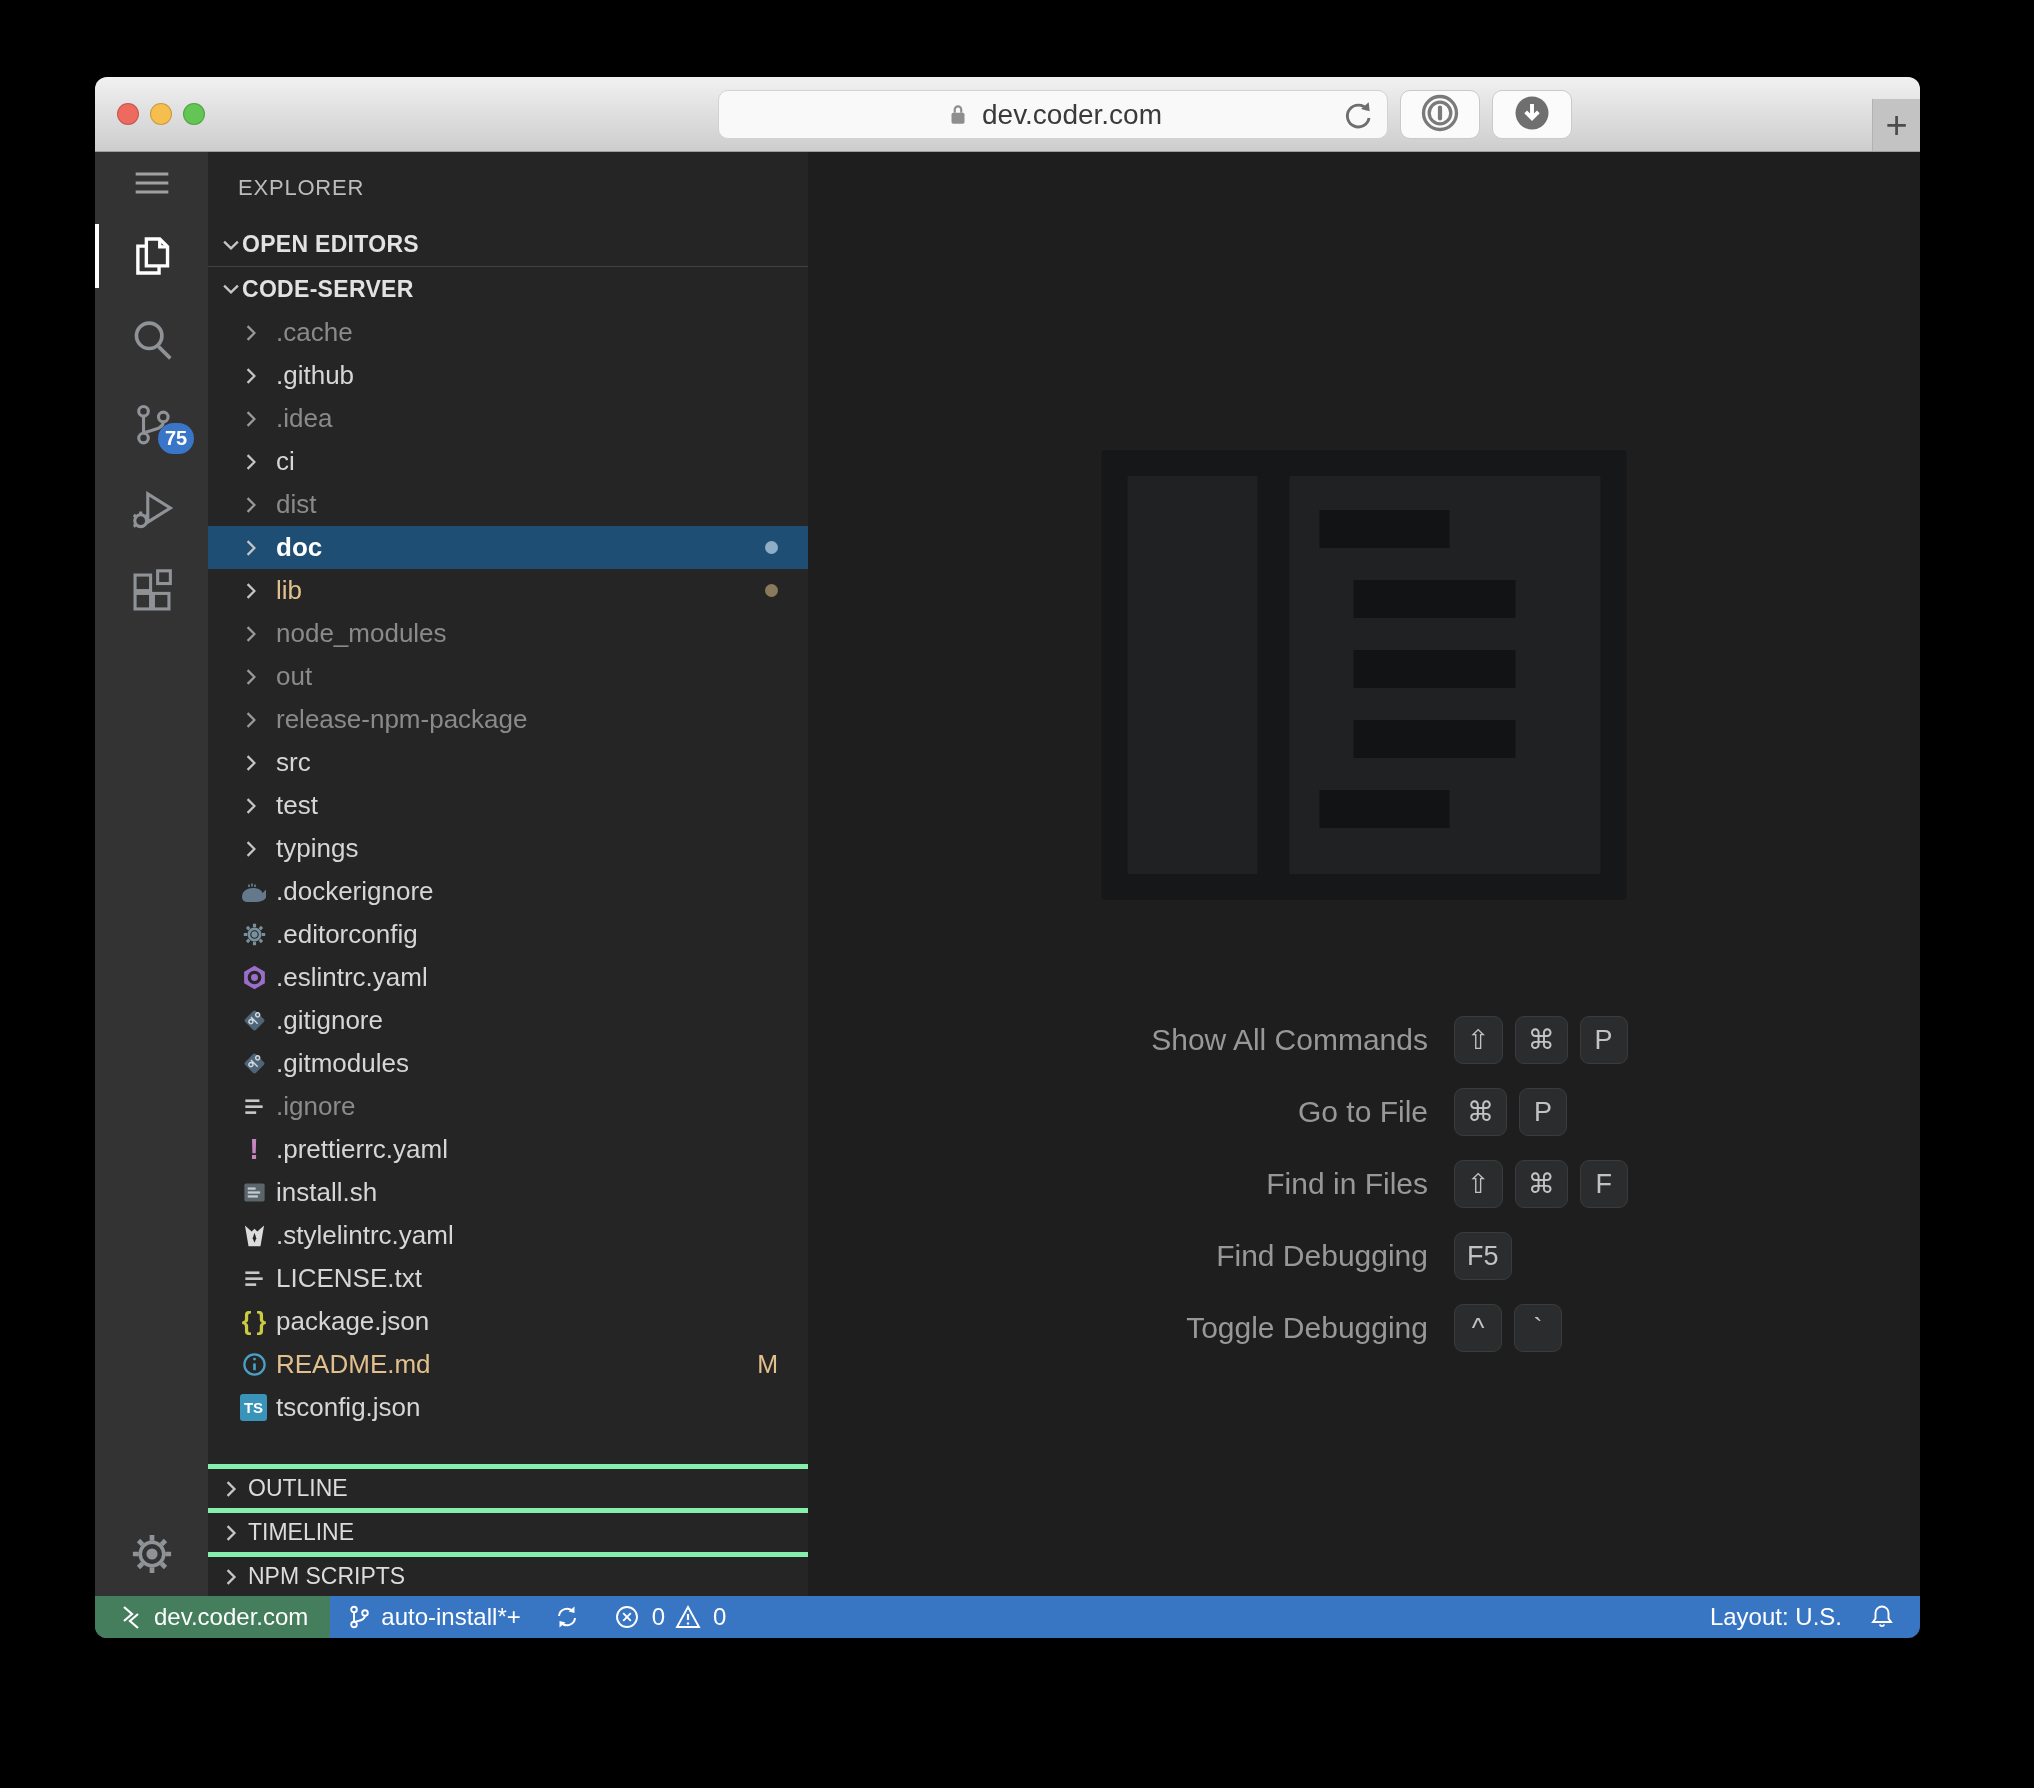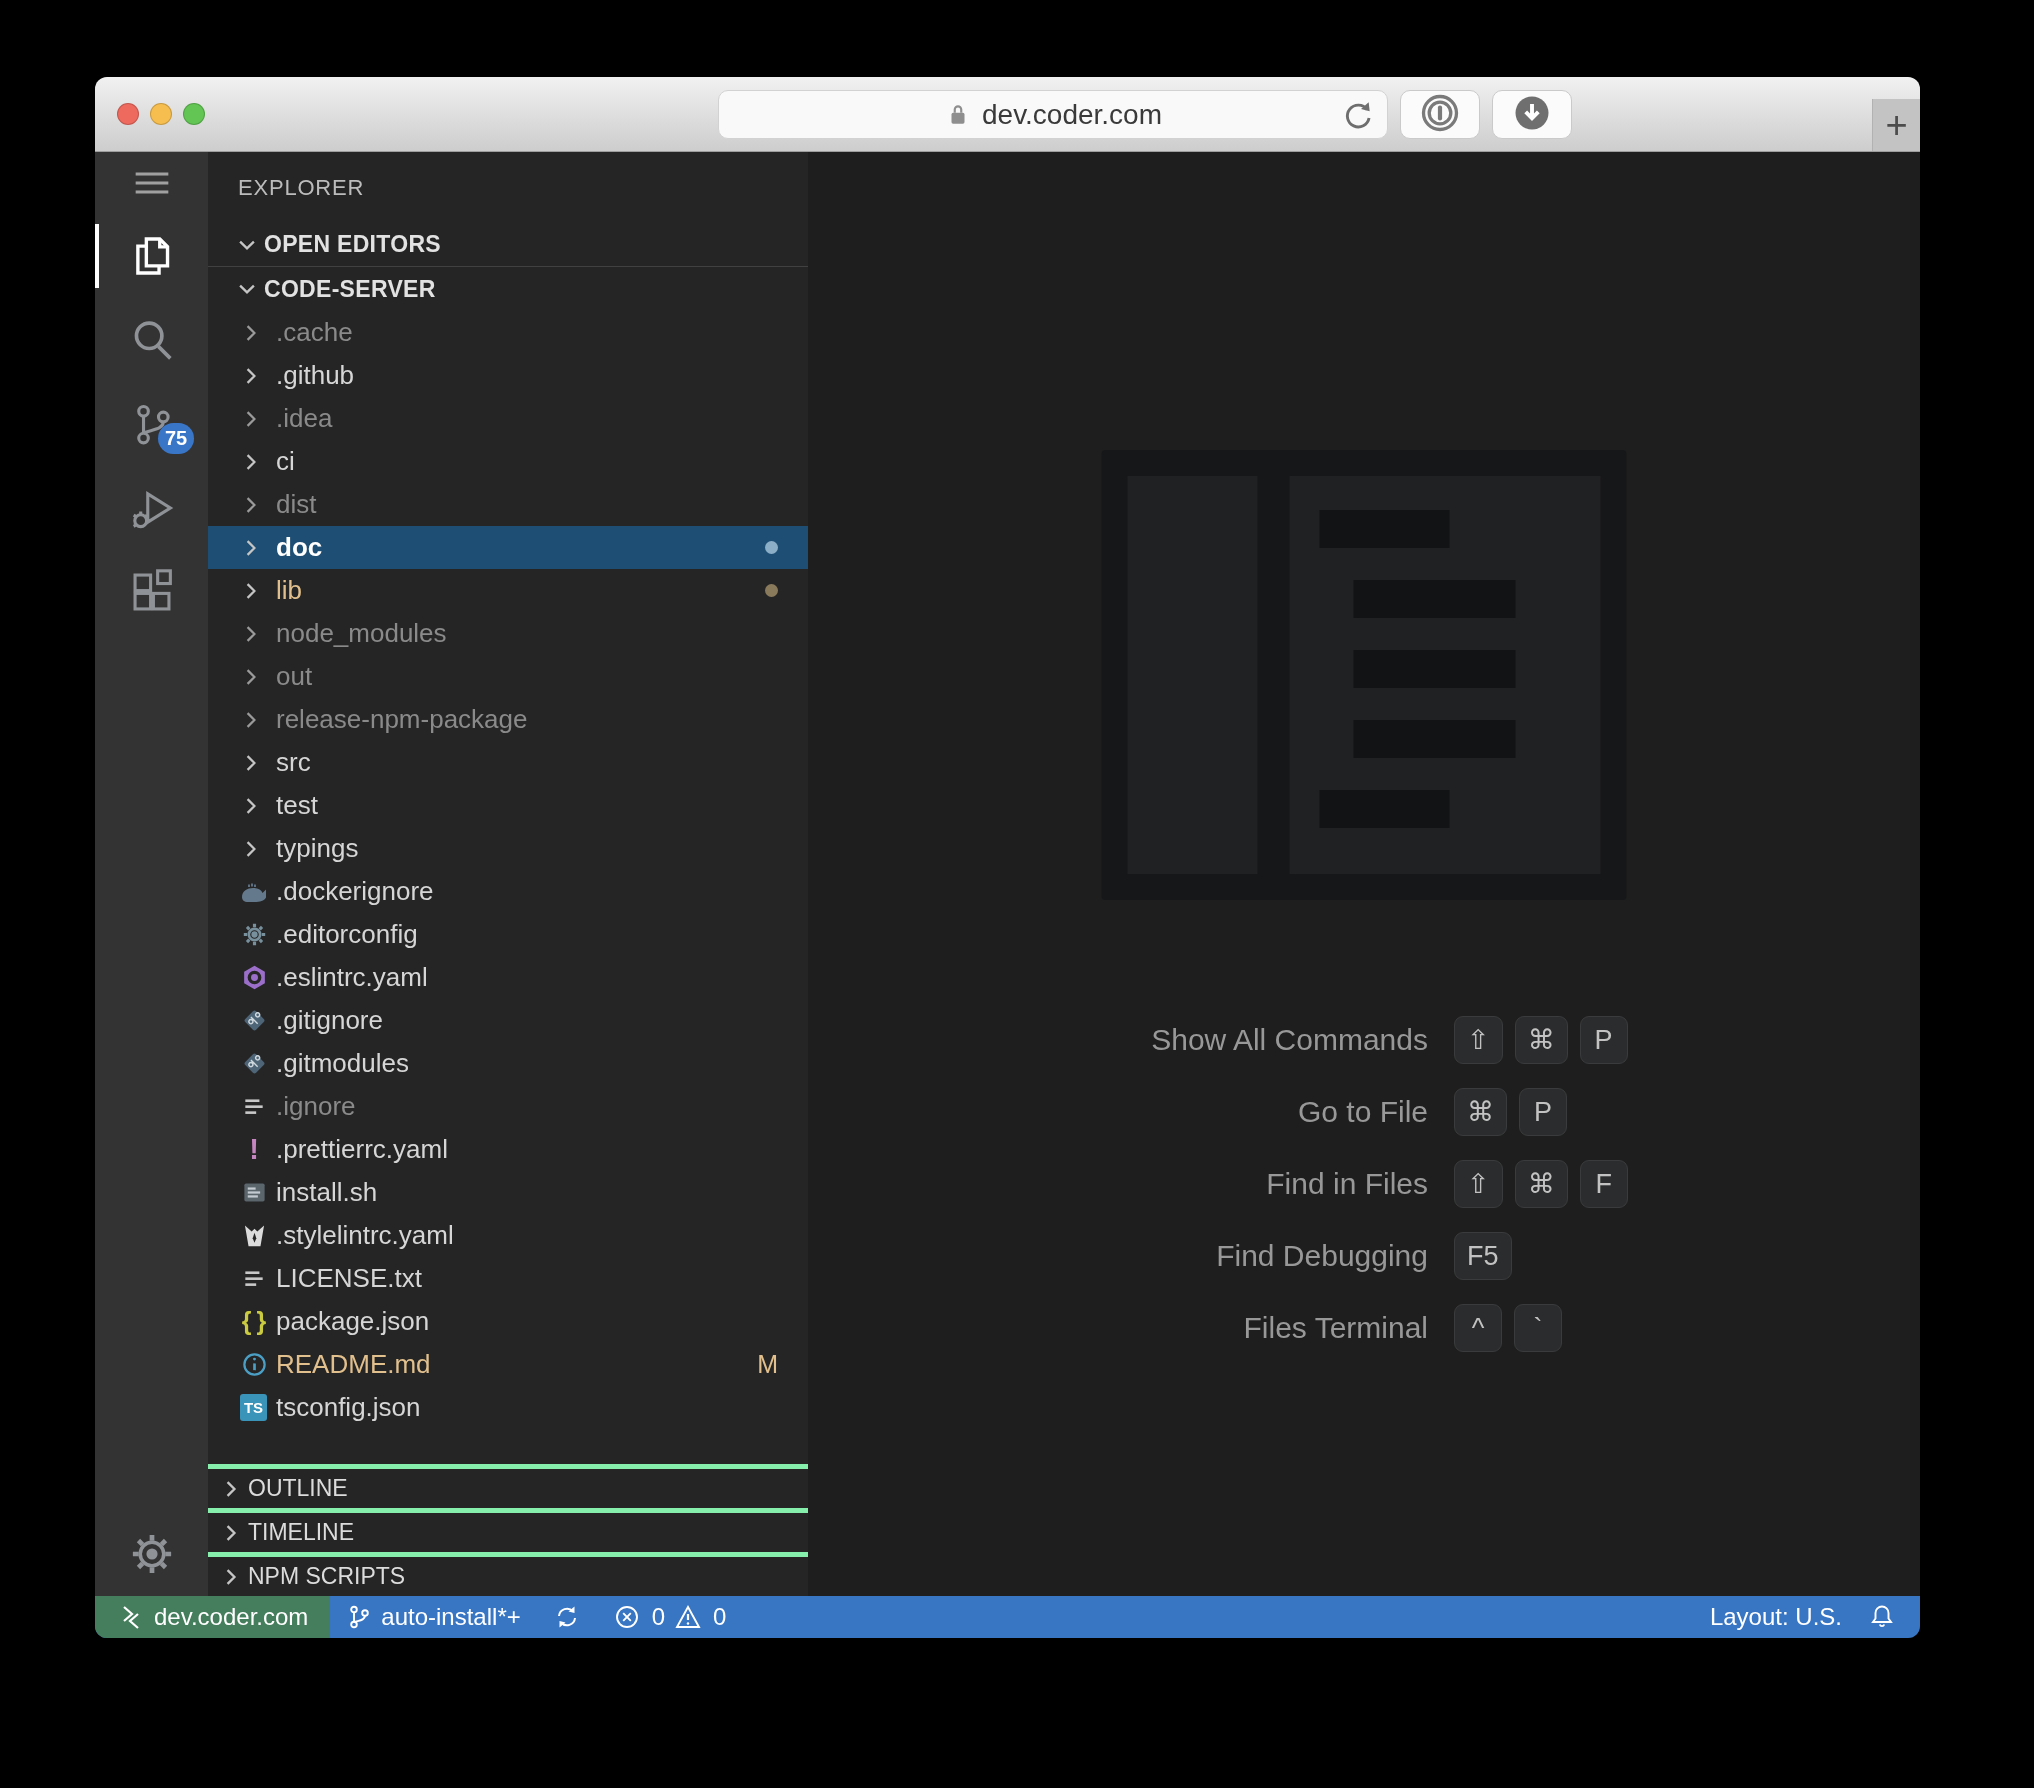--- a/index.html
+++ b/index.html
@@ -39,21 +39,21 @@
   .ab-item svg { display:block; }
   .ab-badge { position:absolute; right:14px; bottom:12px; min-width:36px; height:31px; padding:0 6px;
               background:#3a76c8; border-radius:16px; color:#ffffff; font-size:20px; font-weight:bold;
               display:flex; align-items:center; justify-content:center; }
   .ab-gear { margin-top:auto; }
 
   
   .sidebar { width:600px; flex:0 0 600px; background:#252526; position:relative; overflow:hidden; color:#d4d4d4; }
   .sb-title { height:71px; display:flex; align-items:center; padding-left:30px;
               font-size:22px; letter-spacing:.8px; color:#bcbcbc; }
-  .pane-head { height:44px; display:flex; align-items:center; gap:6px; padding-left:28px;
+  .pane-head { height:44px; display:flex; align-items:center; gap:0; padding-left:12px;
                font-weight:bold; font-size:23px; color:#e2e2e2; letter-spacing:.3px; }
   .pane-head .chev { color:#c5c5c5; }
   .divider { border-bottom:1px solid #414141; }
   .trow { display:flex; align-items:center; height:43px; padding:0 30px 0 32px; font-size:26px; }
   .trow .slot { width:36px; flex:0 0 36px; display:flex; align-items:center; color:#c5c5c5; }
   .tlabel { color:#d6d6d6; white-space:nowrap; }
   .trow.dim .tlabel { color:#8a8a8a; }
   .trow.dim .slot { color:#9a9a9a; }
   .trow.mod .tlabel { color:#e2c08d; }
   .trow.sel { background:#1e4e74; }
@@ -528,21 +528,21 @@
               <span class="kbd">F</span>
             </span>
           </div>
           <div class="sc-row">
             <span class="sc-label">Find Debugging</span>
             <span class="sc-keys">
               <span class="kbd">F5</span>
             </span>
           </div>
           <div class="sc-row">
-            <span class="sc-label">Files Terminal</span>
+            <span class="sc-label">Toggle Debugging</span>
             <span class="sc-keys">
               <span class="kbd">^</span>
               <span class="kbd">`</span>
             </span>
           </div>
         </div>
       </div>
     </div>
 
     <div class="statusbar">

